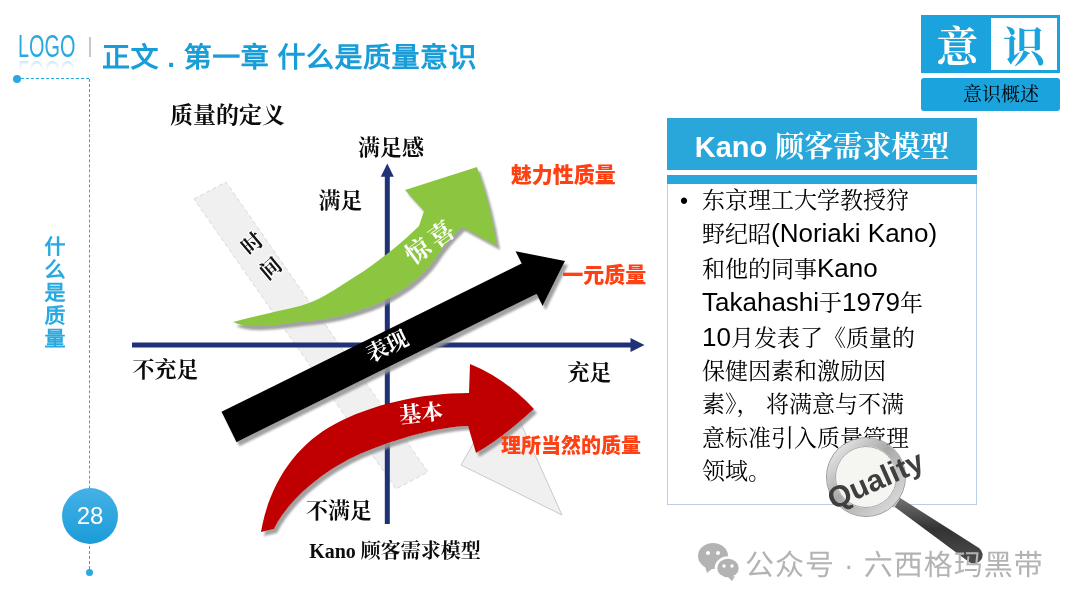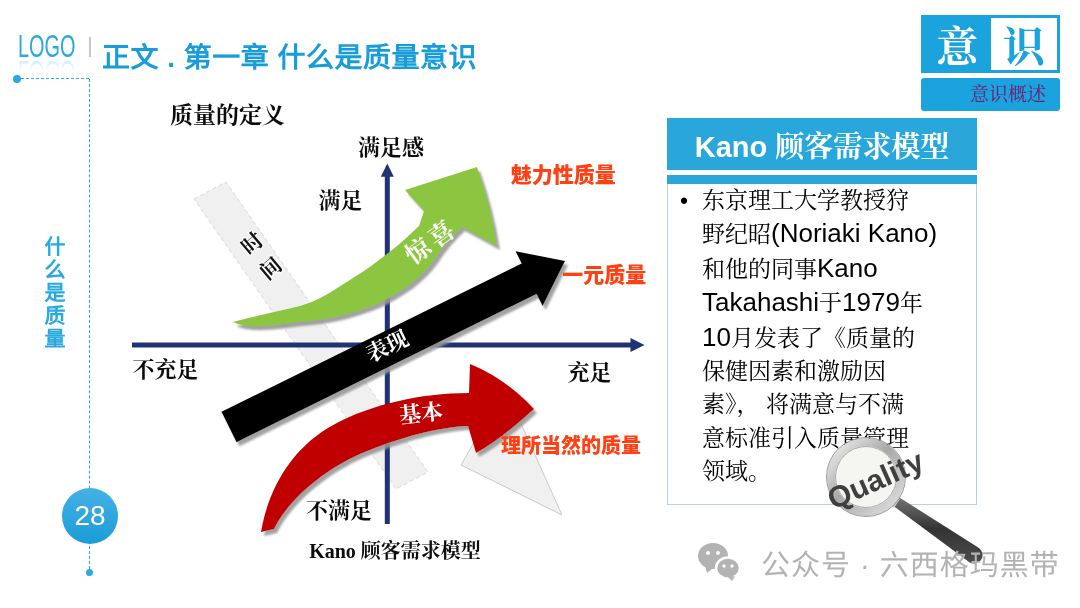--- a/index.html
+++ b/index.html
@@ -17,51 +17,51 @@
   #hsep{left:89px;top:37px;width:2px;height:20px;background:#c8c8c8;}
   #htitle{left:102px;top:35px;font-size:28px;font-weight:bold;color:#189dd8;letter-spacing:0.5px;}
 
   
   #badge{left:921px;top:15px;width:133px;height:52px;border:3px solid #1ba3de;display:flex;}
   #badge .c1{width:50%;background:#1ba3de;color:#fff;}
   #badge .c2{width:50%;background:#fff;color:#1ba3de;}
   #badge div{display:flex;align-items:center;justify-content:center;
              font-size:42px;font-weight:bold;}
   #badgebar{left:921px;top:78px;width:139px;height:33px;background:#1ba3de;border-radius:3px;
-            color:#701a75;font-size:19px;line-height:33px;text-align:right;padding-right:14px;
+            color:#000000;font-size:19px;line-height:33px;text-align:right;padding-right:21px;
             box-sizing:border-box;}
 
   
   .dot{background:#29a9e0;border-radius:50%;}
   #sb-dot-top{left:13px;top:75px;width:8px;height:8px;}
   #sb-hline{left:21px;top:78px;width:68px;height:0;border-top:1px dashed #29a9e0;}
   #sb-vline{left:89px;top:79px;width:0;height:490px;border-left:1px dashed #29a9e0;}
   #sb-text{left:44px;top:236px;width:24px;font-size:21px;font-weight:bold;color:#29a9e0;
            writing-mode:vertical-rl;letter-spacing:2px;}
   #sb-circle{left:62px;top:488px;width:56px;height:56px;border-radius:50%;
-             background:linear-gradient(#45b1e6,#1a9cd8);color:#fff;font-size:28px;
+             background:linear-gradient(#45b1e6,#1a9cd8);color:#fff;font-size:24px;
              display:flex;align-items:center;justify-content:center;}
   #sb-dot-bot{left:86px;top:569px;width:7px;height:7px;}
 
   
   #mtitle{left:170px;top:97px;font-size:23px;font-weight:bold;color:#0c0c0c;}
 
   
   #phead{left:667px;top:118px;width:310px;height:52px;background:#29a7db;color:#fff;
          font-size:29px;font-weight:bold;display:flex;align-items:center;justify-content:center;}
   #pbar{left:667px;top:175px;width:310px;height:9px;background:#29a7db;}
   #pbody{left:667px;top:184px;width:308px;height:320px;background:#fff;
          border:1px solid #b9cfe5;border-top:none;}
   #pbullet{left:680px;top:188px;font-size:23px;color:#000;}
   #ptext{left:702px;top:184px;width:290px;font-size:23px;line-height:33.4px;color:#000;}
   #ptext .lt{font-size:26px;line-height:33.4px;}
 
   
   #wm{left:697px;top:541px;color:#b3b3b3;font-size:29px;display:flex;align-items:center;}
-  #wm span{margin-left:20px;letter-spacing:1px;}
+  #wm span{margin-left:4px;letter-spacing:1px;}
 </style>
 </head>
 <body>
 
   <div class="abs" id="logo">LOGO</div>
   <div class="abs" id="hsep"></div>
   <div class="abs" id="htitle">正文 . 第一章 什么是质量意识</div>
 
   <div class="abs serif" id="badge">
     <div class="c1">意</div>

